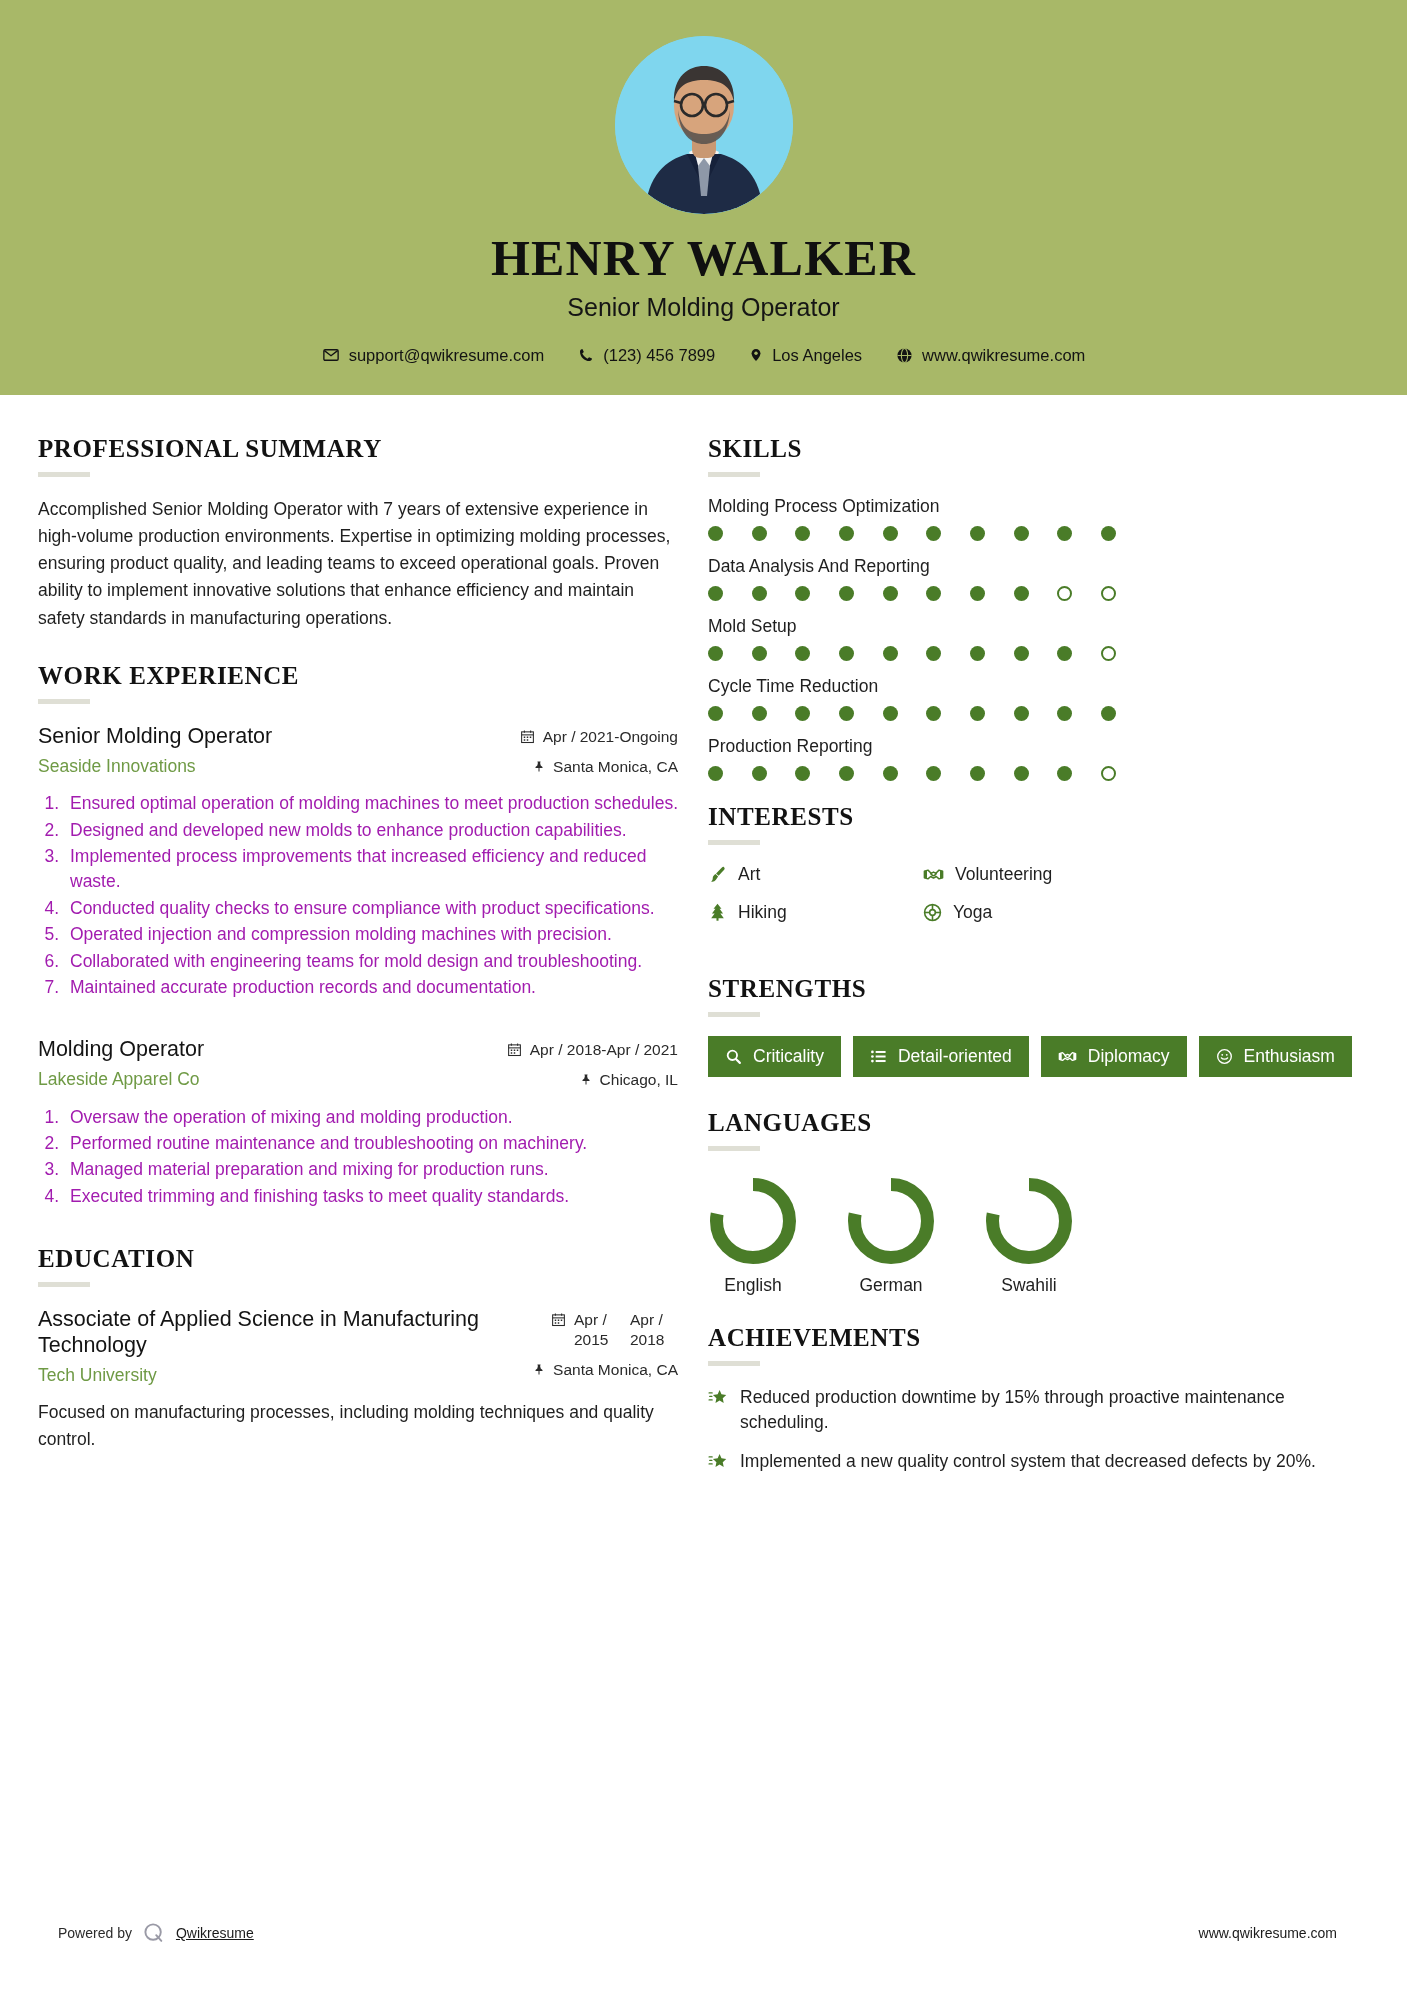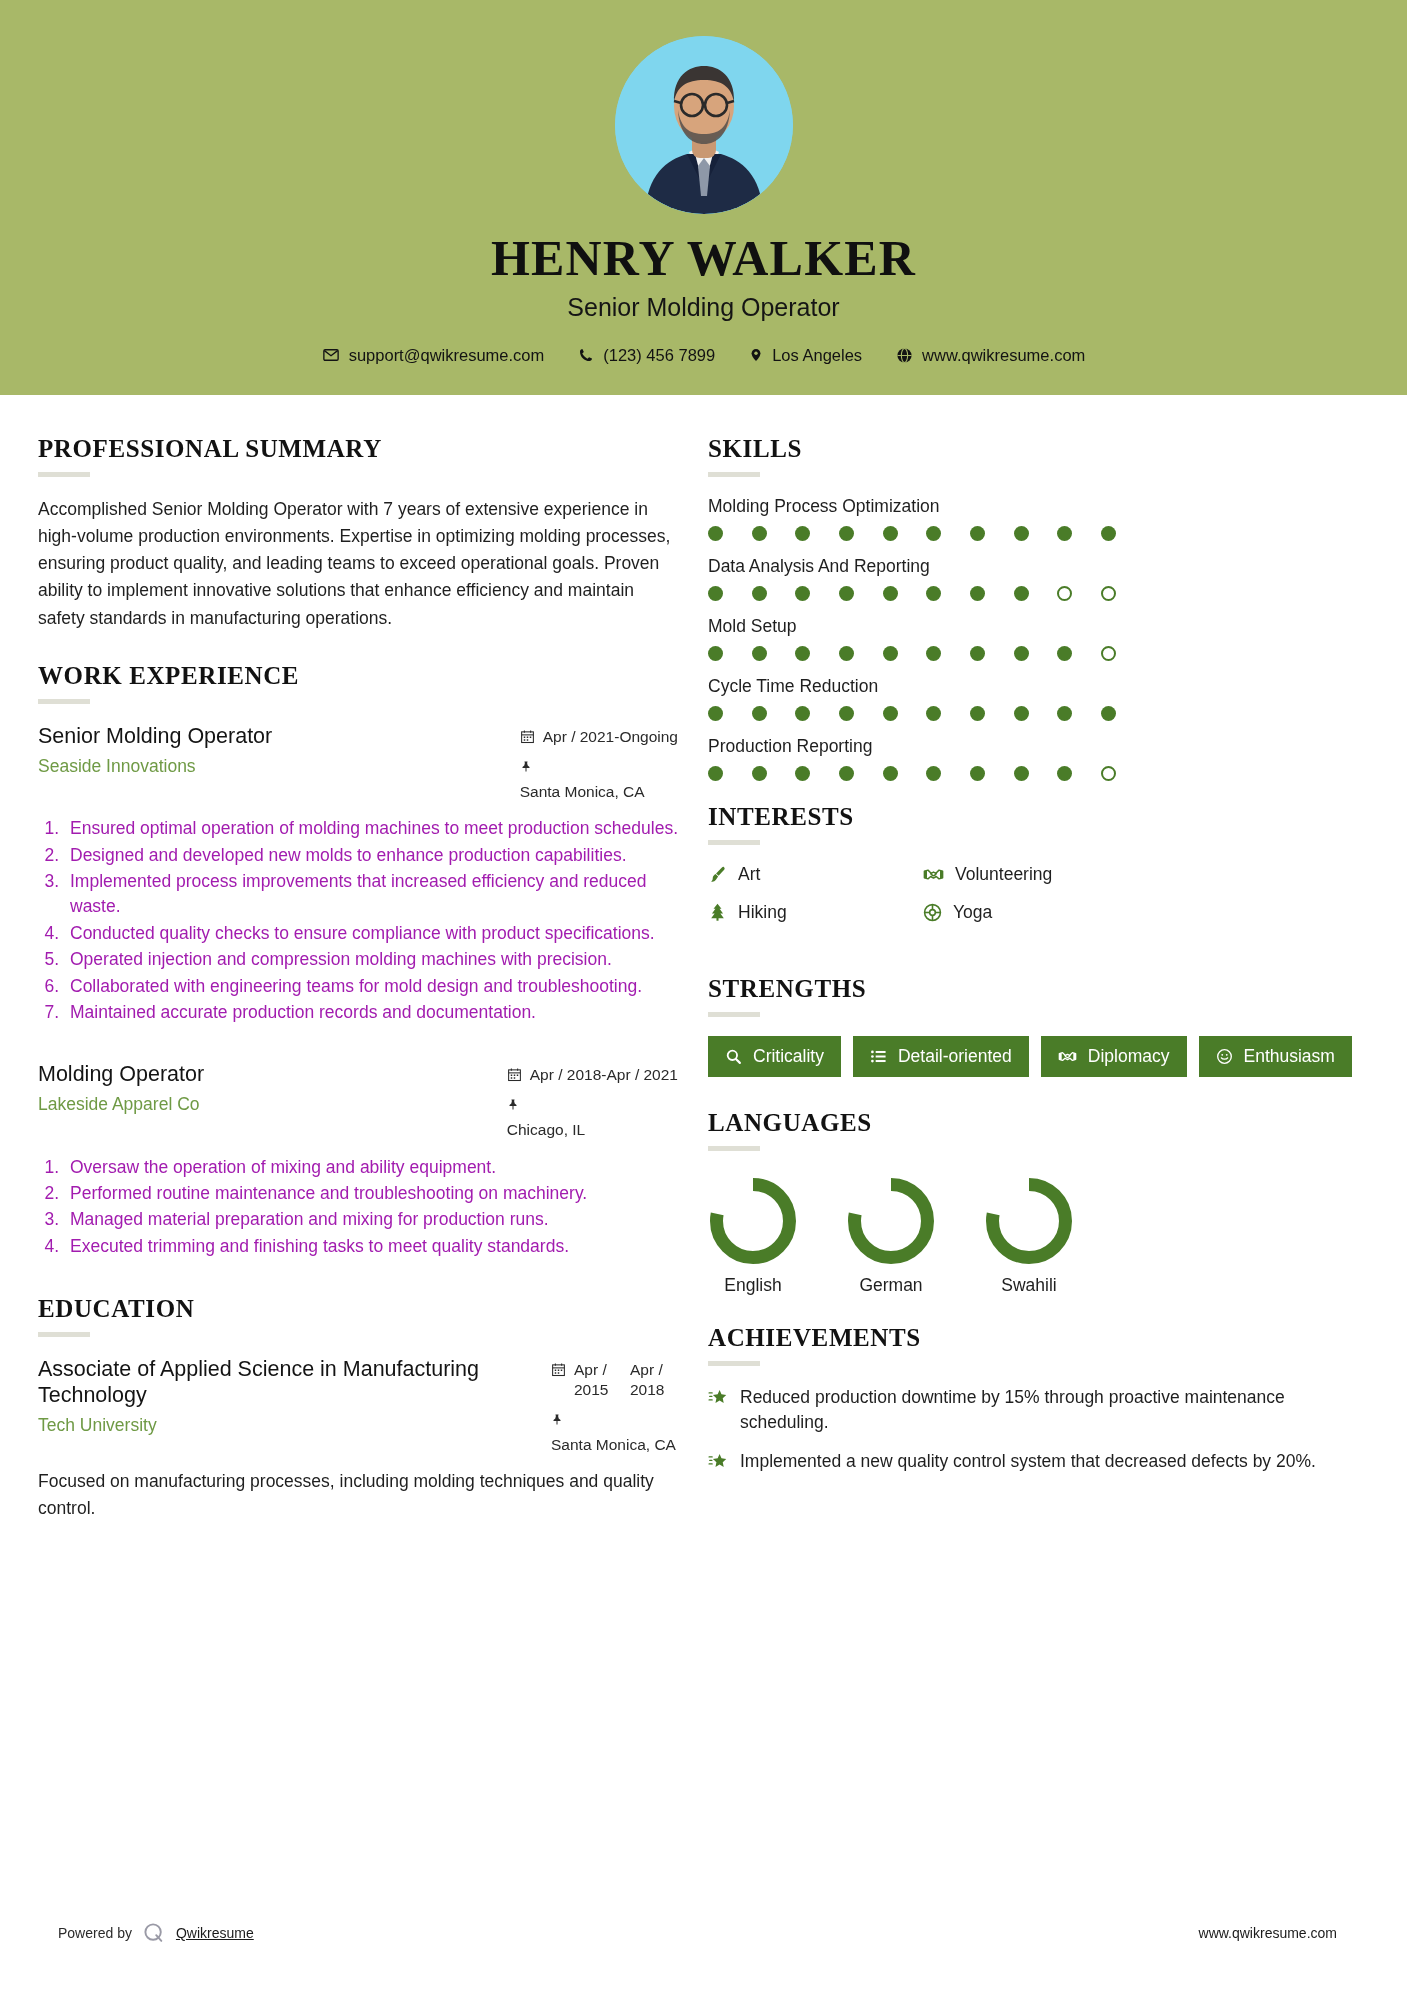--- a/index.html
+++ b/index.html
@@ -77,21 +77,21 @@
   .entry { margin-bottom:10px; }
   .entry-head { display:flex; justify-content:space-between; align-items:flex-start; }
   .entry-left { flex:1; min-width:0; padding-right:14px; }
   .entry-role { font-size:21.5px; color:#141414; line-height:1.22; }
   .entry-org { font-size:17.5px; color:#6f9a45; margin-top:7px; }
   .entry-meta { text-align:right; flex:none; padding-top:4px; }
   .meta-line {
     display:flex; align-items:flex-start; justify-content:flex-end;
     gap:8px; font-size:15.5px; color:#2a2a2a; line-height:1.3;
   }
-  .meta-line + .meta-line { margin-top:10px;flex-direction:column; }
+  .meta-line + .meta-line { margin-top:10px; }
   .meta-line svg { flex:none; margin-top:2px; }
 
   ol.bullets { margin:14px 0 0 26px; }
   ol.bullets li {
     font-size:17.5px; line-height:1.45; color:#a21caf;
     margin-bottom:1px; padding-left:6px;
   }
   .edu-desc { font-size:17.5px; line-height:1.5; color:#1f1f1f; margin-top:13px; }
 
   
@@ -297,21 +297,21 @@
               </div>
               <div class="meta-line">
                 <svg width="12" height="15" viewBox="0 0 24 24">
                   <path d="M9 2 H15 V4 H14 L15.4 10 L19 13 V15 H13 V22 H11 V15 H5 V13 L8.6 10 L10 4 H9 Z" fill="#2a2a2a"></path>
                 </svg>
                 <span>Chicago, IL</span>
               </div>
             </div>
           </div>
           <ol class="bullets">
-            <li>Oversaw the operation of mixing and ability equipment.</li>
+            <li>Oversaw the operation of mixing and molding production.</li>
             <li>Performed routine maintenance and troubleshooting on machinery.</li>
             <li>Managed material preparation and mixing for production runs.</li>
             <li>Executed trimming and finishing tasks to meet quality standards.</li>
           </ol>
         </div>
       </div>
 
       <div class="sec" style="margin-top:36px;">
         <div class="sec-title">EDUCATION</div>
         <div class="sec-rule"></div>

